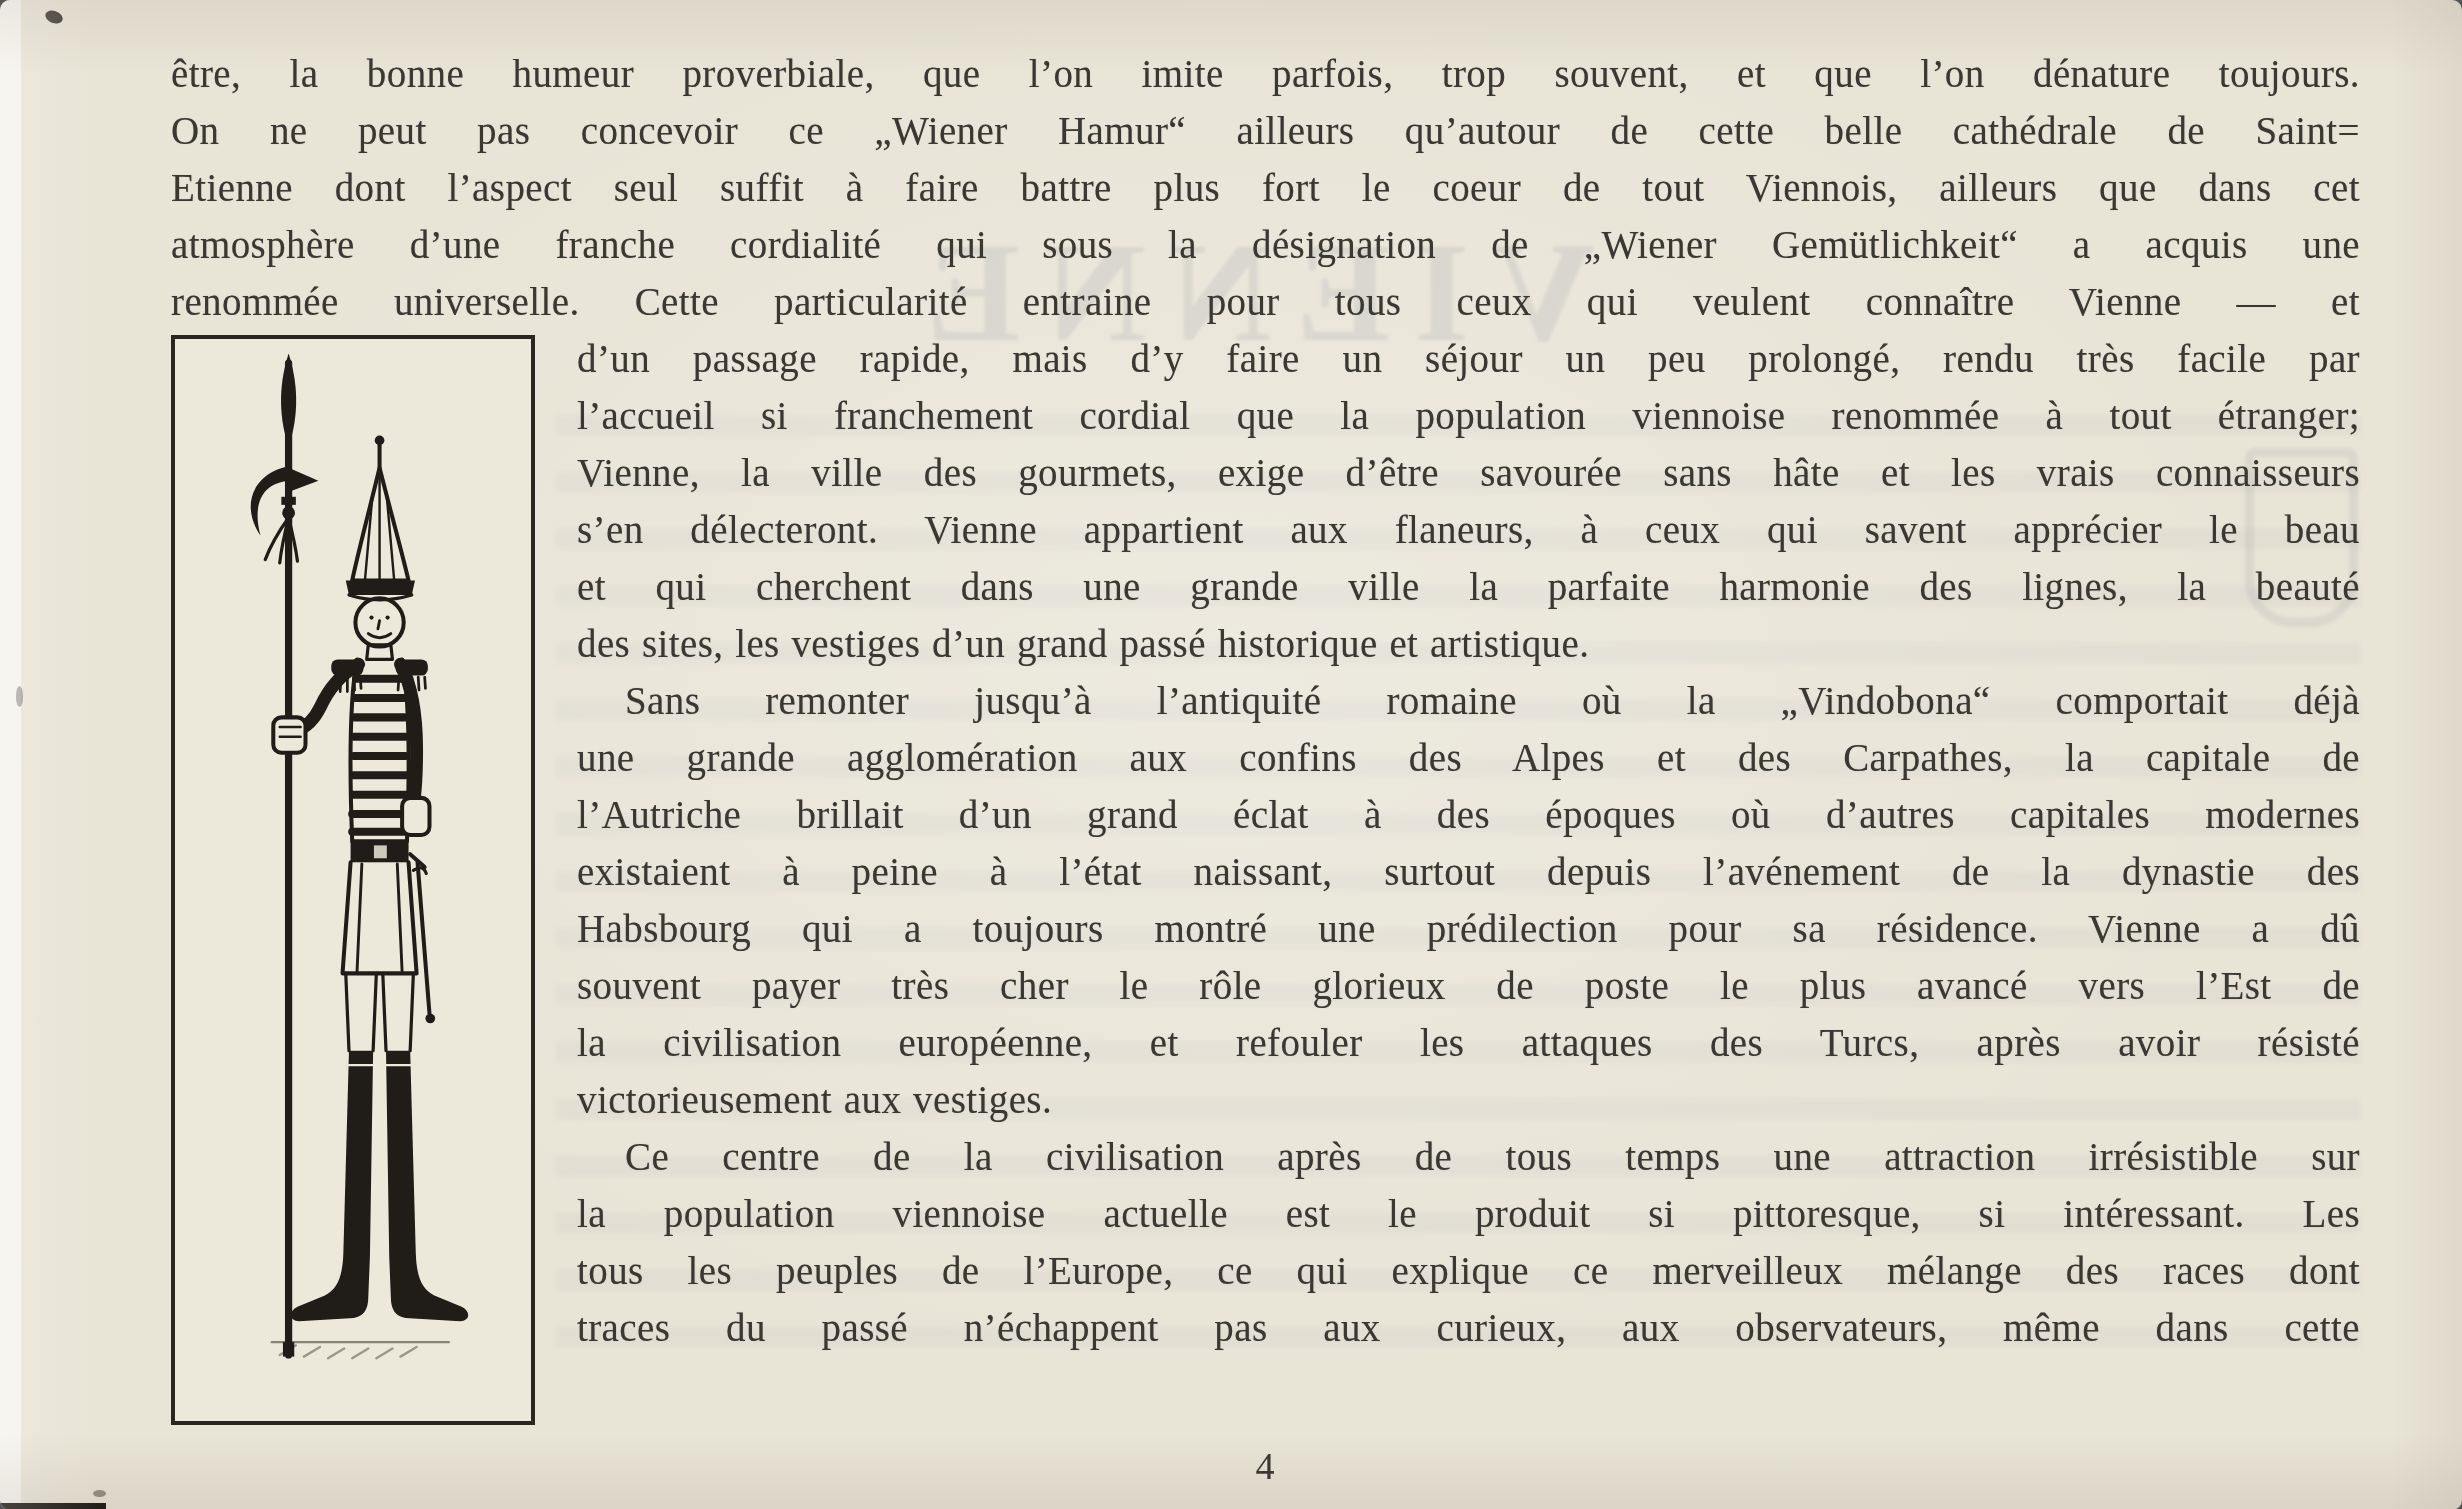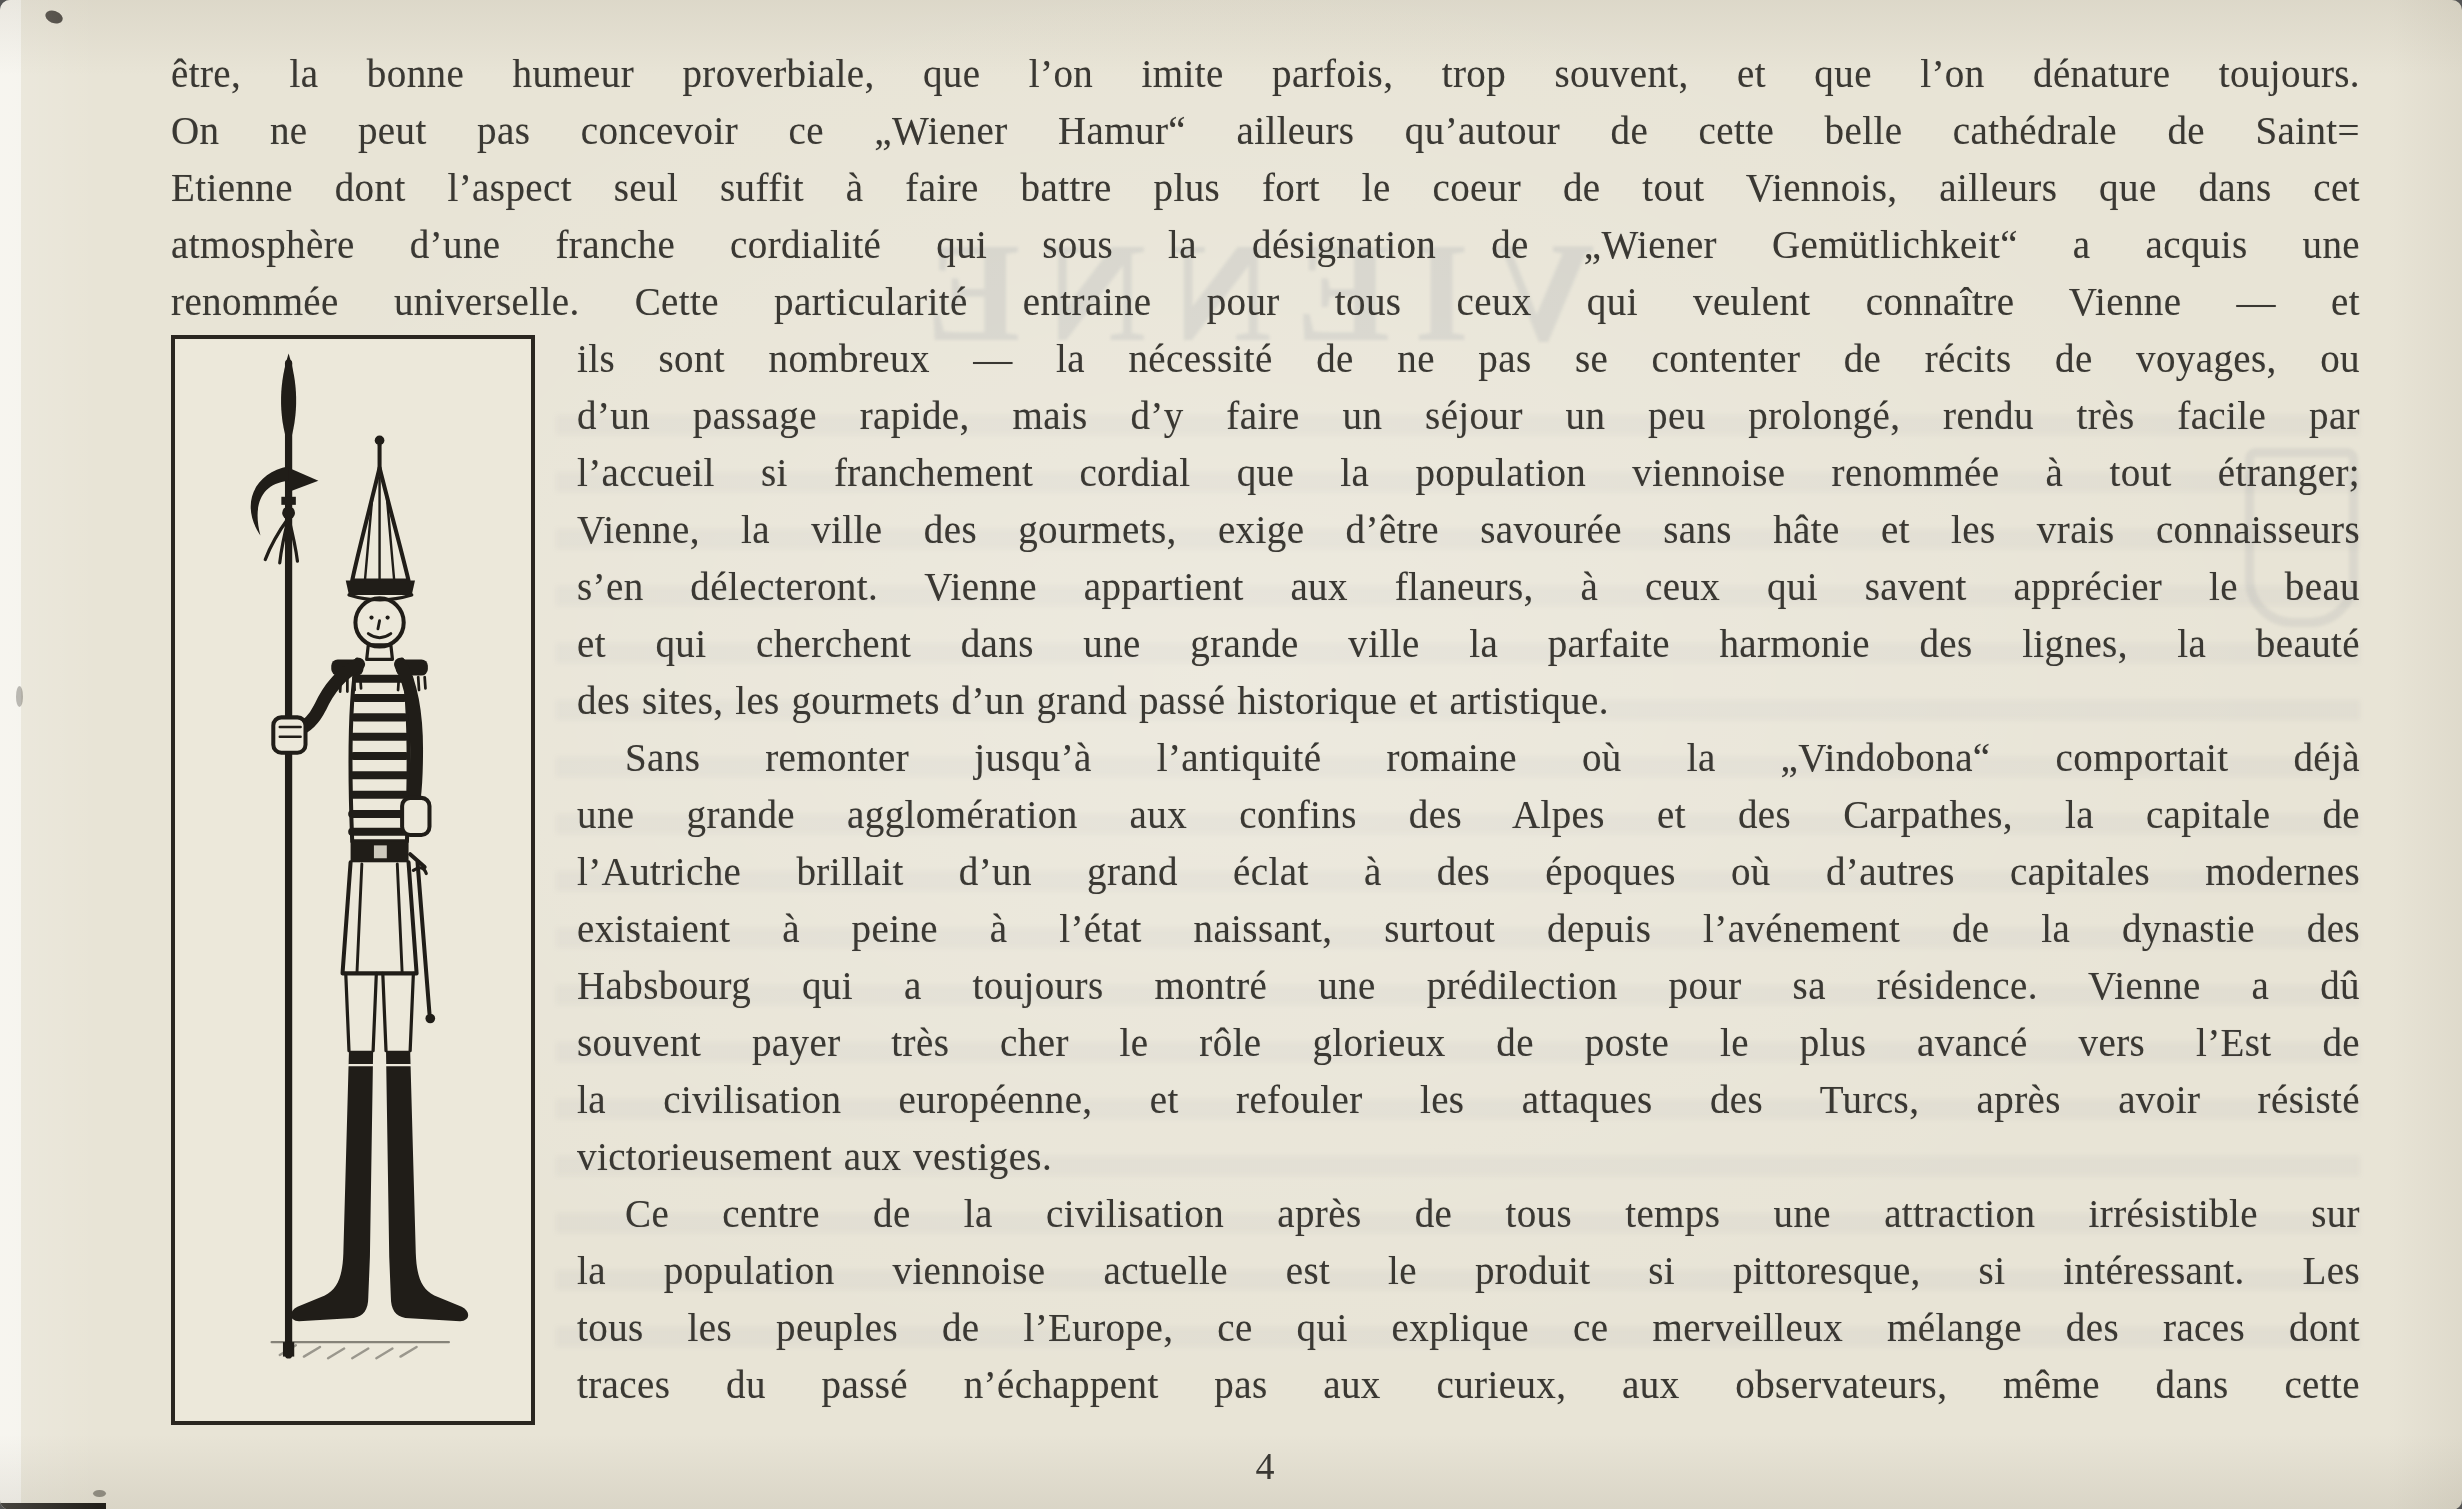--- a/index.html
+++ b/index.html
@@ -178,27 +178,26 @@
           <path d="M216 902 H246 M262 902 H292" stroke="#ece8da" stroke-width="3"></path>
 
           <rect x="134" y="1246" width="14" height="18" fill="#201d18" stroke="none"></rect>
           <path d="M120 1246 L340 1246" stroke-width="3" opacity="0.5"></path>
           <path d="M130 1262 L150 1250 M160 1264 L180 1252 M190 1266 L210 1254 M220 1266 L240 1254 M250 1266 L270 1254 M280 1264 L300 1252" stroke-width="3" opacity="0.4"></path>
         </g>
       </svg>
     </figure>
 
     <p class="para">
-      <span class="line">ils sont nombreux — la nécessité de ne pas se contenter de récits de voyages, ou</span>
       <span class="line">d’un passage rapide, mais d’y faire un séjour un peu prolongé, rendu très facile par</span>
       <span class="line">l’accueil si franchement cordial que la population viennoise renommée à tout étranger;</span>
       <span class="line">Vienne, la ville des gourmets, exige d’être savourée sans hâte et les vrais connaisseurs</span>
       <span class="line">s’en délecteront. Vienne appartient aux flaneurs, à ceux qui savent apprécier le beau</span>
       <span class="line">et qui cherchent dans une grande ville la parfaite harmonie des lignes, la beauté</span>
-      <span class="line last">des sites, les gourmets d’un grand passé historique et artistique.</span>
+      <span class="line last">des sites, les vestiges d’un grand passé historique et artistique.</span>
     </p>
 
     <p class="para">
       <span class="line indent">Sans remonter jusqu’à l’antiquité romaine où la „Vindobona“ comportait déjà</span>
       <span class="line">une grande agglomération aux confins des Alpes et des Carpathes, la capitale de</span>
       <span class="line">l’Autriche brillait d’un grand éclat à des époques où d’autres capitales modernes</span>
       <span class="line">existaient à peine à l’état naissant, surtout depuis l’avénement de la dynastie des</span>
       <span class="line">Habsbourg qui a toujours montré une prédilection pour sa résidence. Vienne a dû</span>
       <span class="line">souvent payer très cher le rôle glorieux de poste le plus avancé vers l’Est de</span>
       <span class="line">la civilisation européenne, et refouler les attaques des Turcs, après avoir résisté</span>

